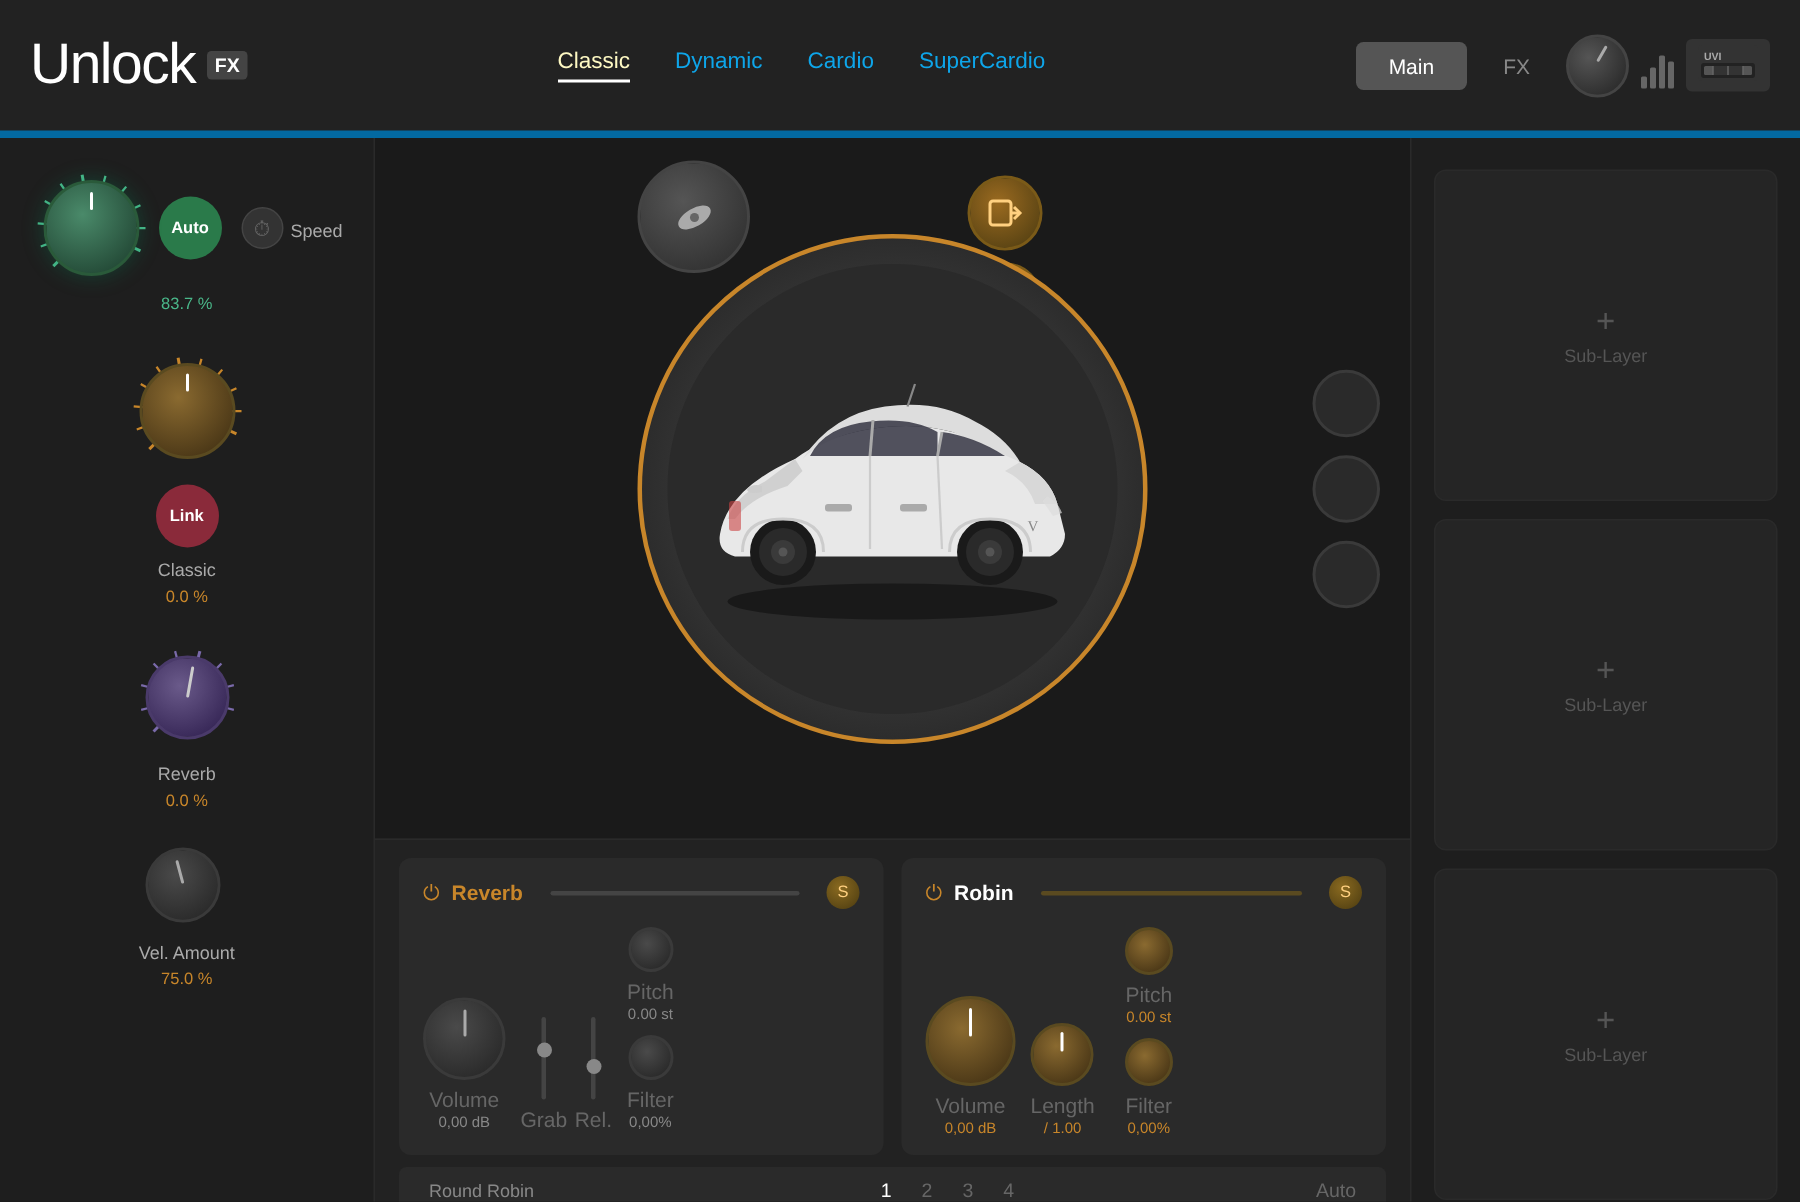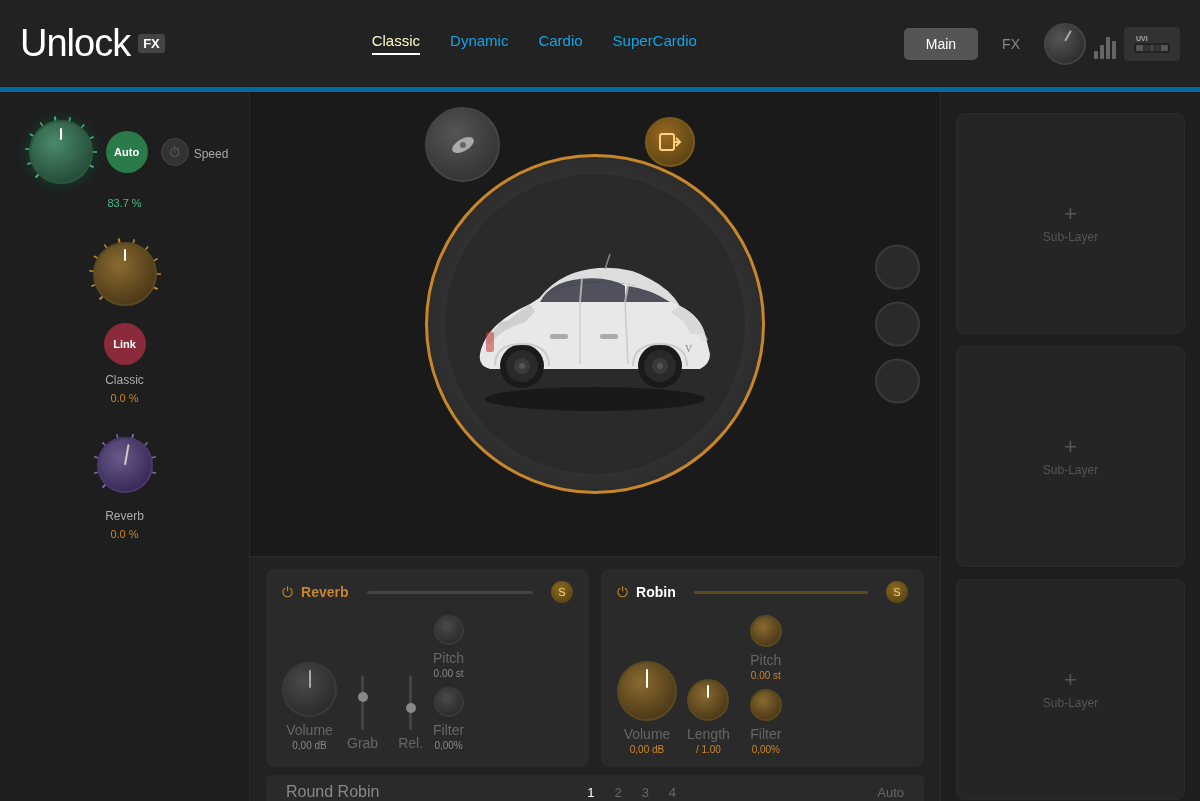--- a/index.html
+++ b/index.html
@@ -458,21 +458,21 @@
     .round-robin-bar {
       display: flex;
       align-items: center;
       background: #2a2a2a;
       border-radius: 5px;
       padding: 8px 20px;
       gap: 30px;
     }
 
     .rr-label {
-      font-size: 16px;
+      font-size: 12px;
       color: #888;
       min-width: 100px;
     }
 
     .rr-btns {
       display: flex;
       gap: 20px;
       flex: 1;
       justify-content: center;
     }
@@ -693,20 +693,29 @@
           </g>
         </svg>
         <div class="knob knob-purple" style="position:absolute;top:8px;left:8px;width:56px;height:56px;">
           <div style="position:absolute;width:2px;height:40%;background:#ccc;top:10%;left:50%;transform:translateX(-50%) rotate(10deg);transform-origin:bottom;border-radius:1px;"></div>
         </div>
       </div>
       <div class="knob-label">Reverb</div>
       <div class="knob-value">0.0 %</div>
     </div>
 
+    <div class="knob-section">
+      <div class="vel-outer">
+        <div class="knob knob-dark" style="width:50px;height:50px;">
+          <div style="position:absolute;width:2px;height:35%;background:#aaa;top:12%;left:50%;transform:translateX(-50%) rotate(-15deg);transform-origin:bottom;border-radius:1px;"></div>
+        </div>
+      </div>
+      <div class="knob-label">Vel. Amount</div>
+      <div class="knob-value">75.0 %</div>
+    </div>
 
   </div>
 
   <div class="center-area">
 
     <div class="visualizer-area">
 
       <div style="position:absolute;top:15px;left:50%;transform:translateX(-170px)">
         <div class="sample-disc">
           <svg width="40" height="40" viewBox="0 0 40 40">
@@ -803,21 +812,21 @@
             <div class="s-badge">S</div>
           </div>
           <div class="module-knobs">
             <div class="param-col">
               <div class="mini-knob mini-knob-large">
                 <div style="position:absolute;width:2px;height:35%;background:#aaa;top:12%;left:50%;transform:translateX(-50%);border-radius:1px;"></div>
               </div>
               <div class="param-label">Volume</div>
               <div class="param-value param-value-white">0,00 dB</div>
             </div>
-            <div style="display:flex;gap:20px;align-items:flex-end">
+            <div style="display:flex;gap:5px;align-items:flex-end">
               <div class="param-col">
                 <div class="vertical-slider">
                   <div class="slider-handle" style="top:30%"></div>
                 </div>
                 <div class="param-label">Grab</div>
               </div>
               <div class="param-col">
                 <div class="vertical-slider">
                   <div class="slider-handle" style="top:50%"></div>
                 </div>

